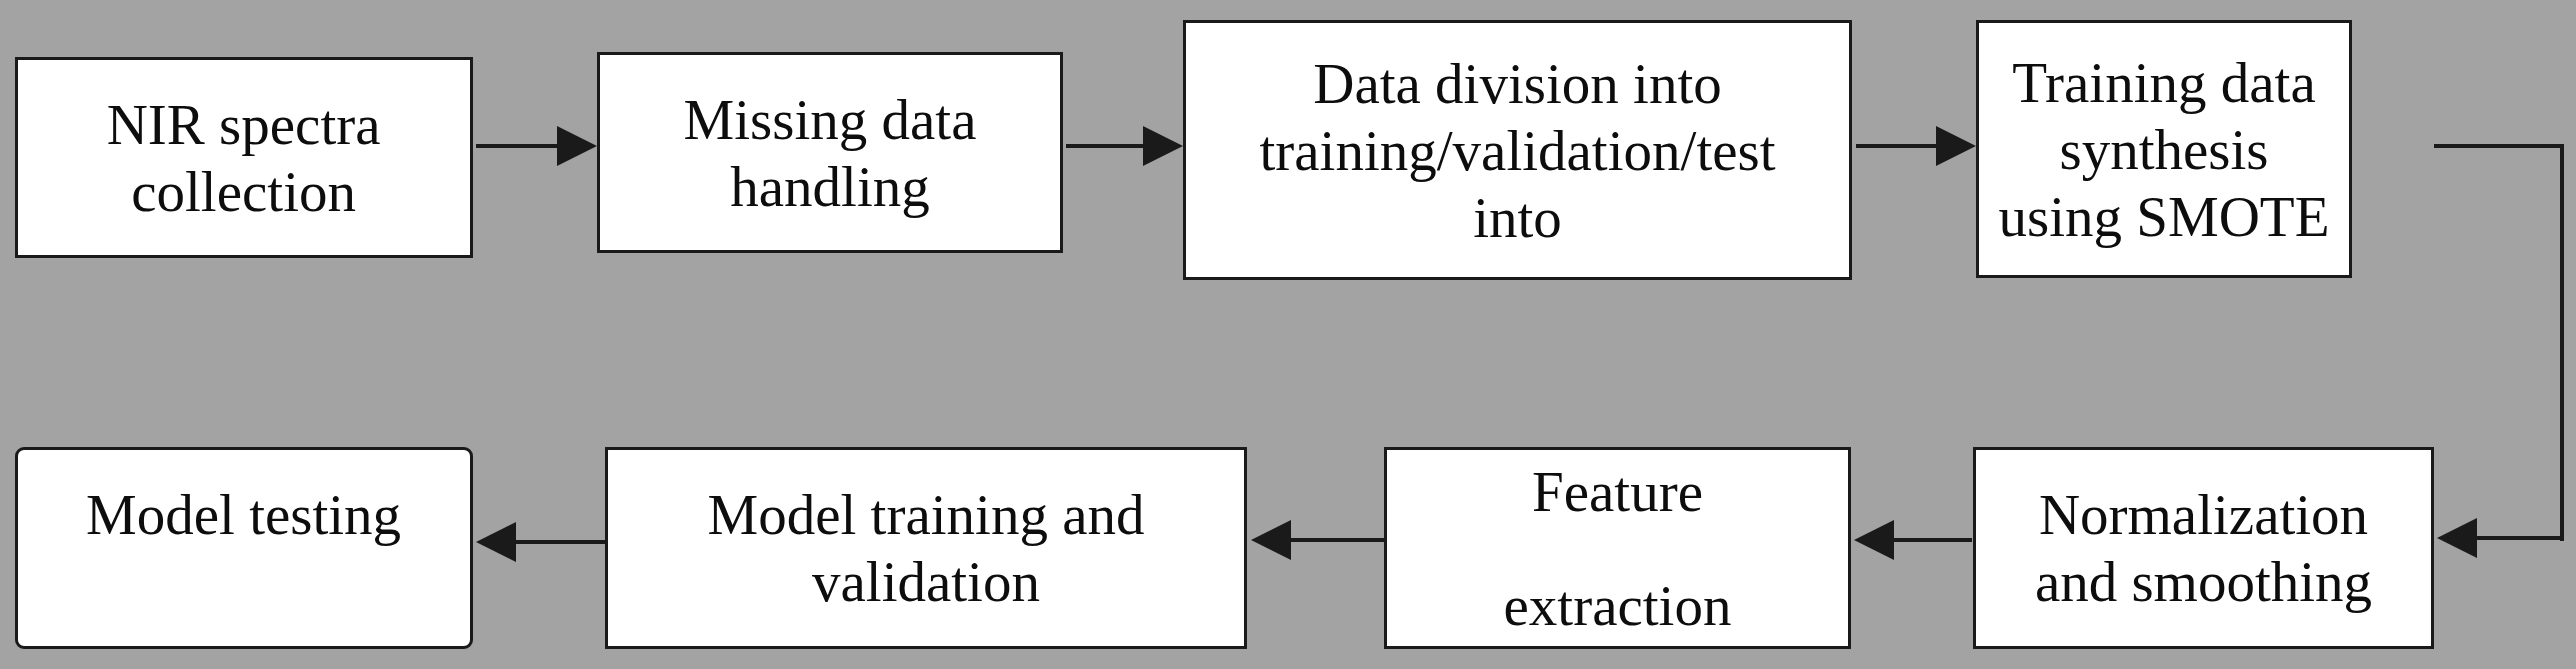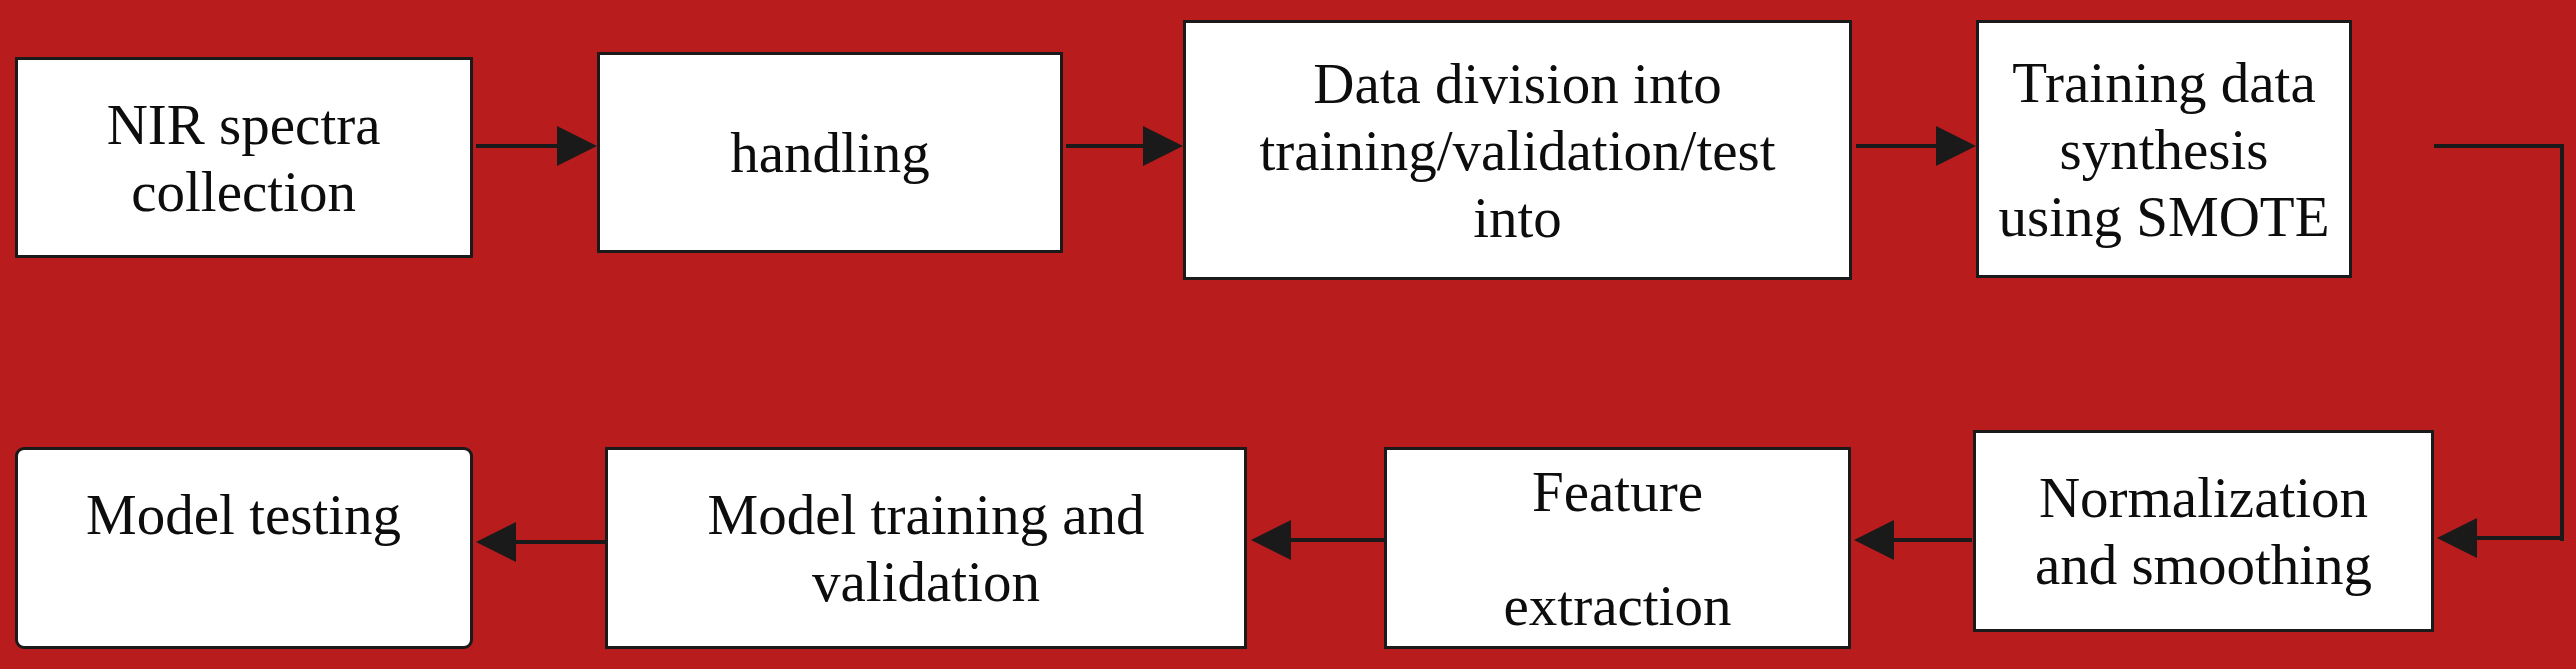--- a/index.html
+++ b/index.html
@@ -4,21 +4,21 @@
 <style>
   html, body {
     margin: 0;
     padding: 0;
     background: #ffffff;
   }
   .canvas {
     position: relative;
     width: 2576px;
     height: 670px;
-    background: #b91c1c;
+    background: #a3a3a3;
     font-family: "Liberation Serif", "DejaVu Serif", serif;
     color: #0d0d0d;
     overflow: hidden;
   }
   .node {
     position: absolute;
     box-sizing: border-box;
     border: 3.6px solid #1a1a1a;
     background: #ffffff;
     display: flex;
@@ -29,21 +29,21 @@
     font-size: 57px;
     line-height: 67px;
   }
   .node .line { display: block; white-space: nowrap; }
 
   
   .n1 { left: 14.6px;   top: 57px;  width: 458px; height: 201px; }
   .n2 { left: 597px;  top: 52px;  width: 466px; height: 201px; }
   .n3 { left: 1183px; top: 20px;  width: 669px; height: 260px; }
   .n4 { left: 1976px; top: 20px;  width: 376px; height: 258px; }
-  .n5 { left: 1973px; top: 430px; width: 461px; height: 202px; }
+  .n5 { left: 1973px; top: 447px; width: 461px; height: 202px; }
   .n6 { left: 1384px; top: 447px; width: 467px; height: 202px; gap: 47px; }
   .n7 { left: 605px;  top: 447px; width: 642px; height: 202px; }
   .n8 { left: 14.6px;   top: 447px; width: 458px; height: 202px;
         justify-content: flex-start; padding-top: 31px; border-radius: 9px; }
 
   
   .arrow { position: absolute; }
   .arrow .shaft {
     position: absolute;
     top: 18px;
@@ -83,20 +83,21 @@
 <body>
 
 <div class="canvas">
 
   <div class="node n1">
     <span class="line">NIR spectra</span>
     <span class="line">collection</span>
   </div>
 
   <div class="node n2">
+    <span class="line">Missing data</span>
     <span class="line">handling</span>
   </div>
 
   <div class="node n3">
     <span class="line">Data division into</span>
     <span class="line">training/validation/test</span>
     <span class="line">into</span>
   </div>
 
   <div class="node n4">

